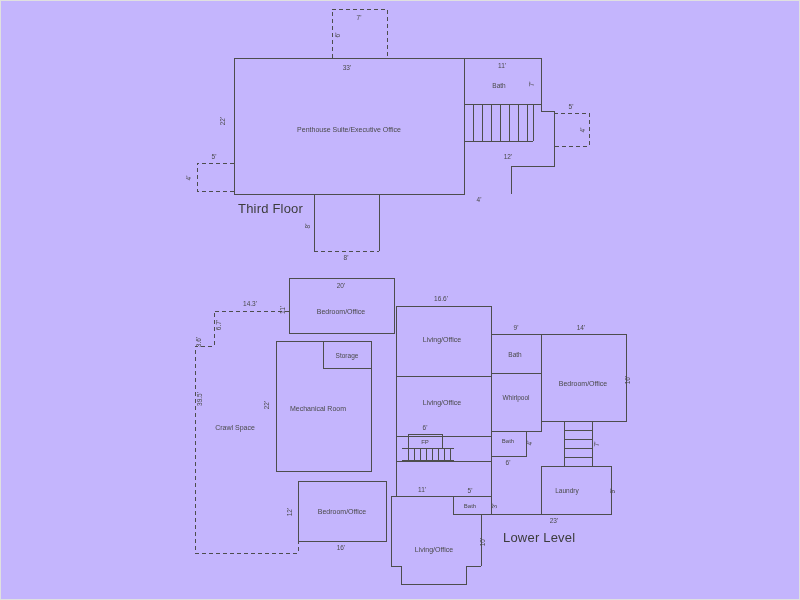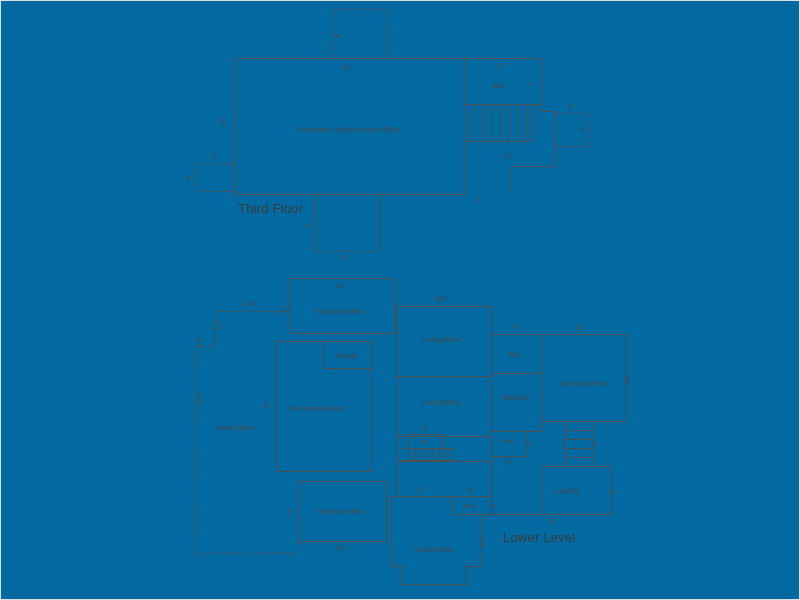--- a/index.html
+++ b/index.html
@@ -1,19 +1,19 @@
 <!DOCTYPE html>
 <html><head>
 <meta charset="utf-8">
 <style>
   html,body{margin:0;padding:0;background:#fff;}
   .page{
     width:798px;height:598px;
     border:1px solid #e0e0e0;
-    background:#0369a1;
+    background:#c4b5fd;
     font-family:"Liberation Sans",sans-serif;
     position:relative;overflow:hidden;
   }
   svg{display:block;}
   .wall{stroke:#4d4d4d;stroke-width:1;fill:none;shape-rendering:crispEdges;}
   .dash{stroke:#4d4d4d;stroke-width:1;fill:none;stroke-dasharray:4 3;shape-rendering:crispEdges;}
   text{fill:#4a4a4a;font-family:"Liberation Sans",sans-serif;}
   .dim{font-size:6.5px;text-anchor:middle;}
   .room{font-size:7px;text-anchor:middle;}
   .room-sm{font-size:6.5px;text-anchor:middle;}

